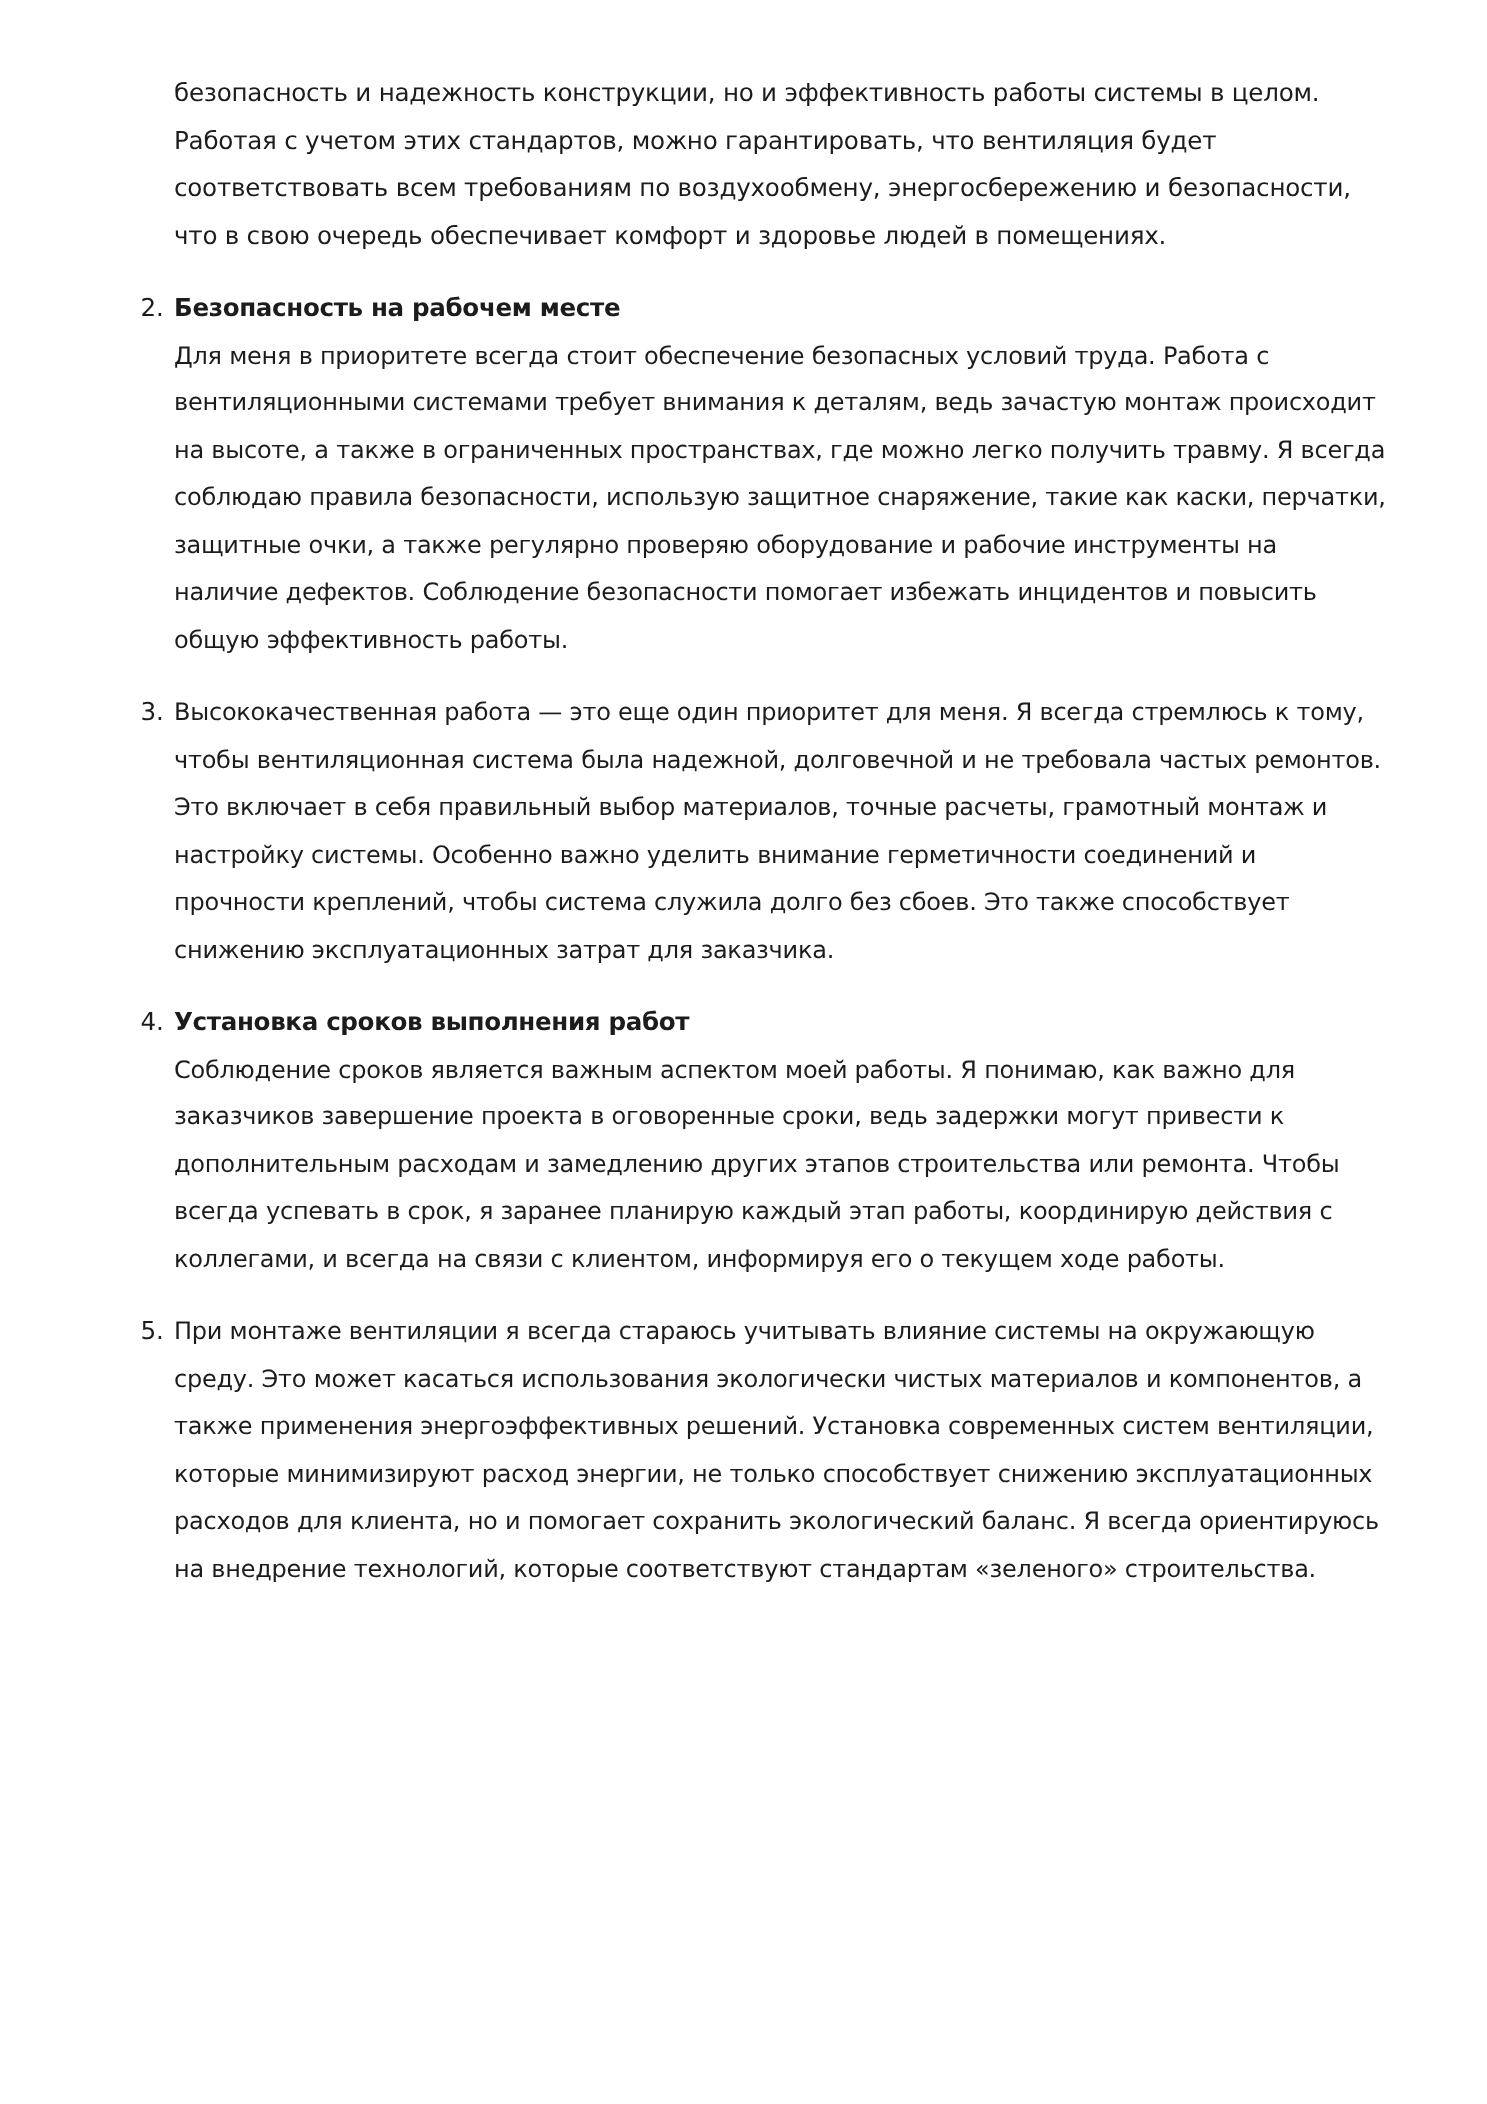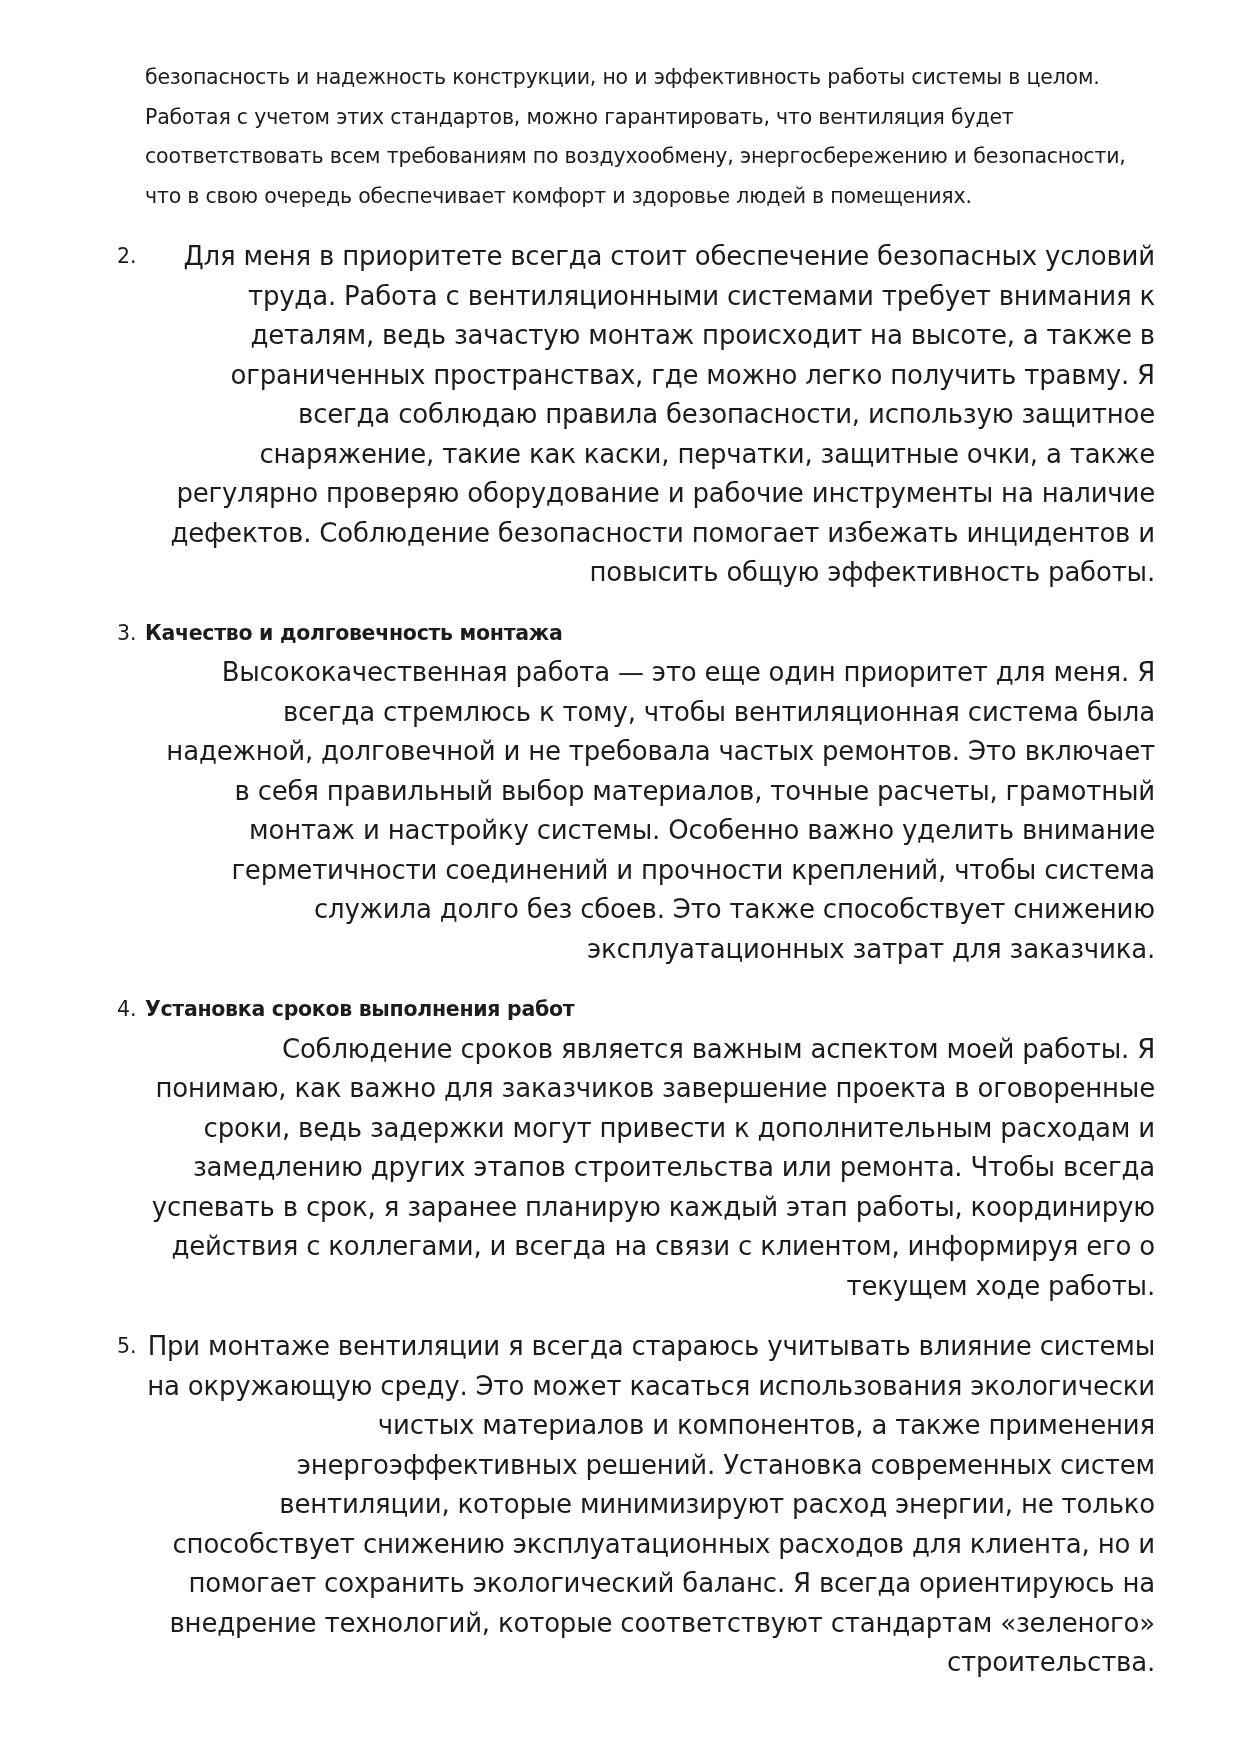--- a/index.html
+++ b/index.html
@@ -16,38 +16,38 @@
     margin: 0; font-size: 20.5px; line-height: 39.5px; letter-spacing: -0.2px;
   }
   .item { position: relative; margin-top: 21px; }
   .item .num {
     position: absolute; left: -28px; top: 0; font-size: 20.5px; line-height: 39.5px;
   }
   .item .title {
     margin: 0; font-size: 20.5px; font-weight: bold; line-height: 39.5px; letter-spacing: -0.3px;
   }
   .item .body {
-    margin: 0; font-size: 26px; line-height: 39.5px; letter-spacing: -0.2px; text-align: right;
+    margin: 0; font-size: 20px; line-height: 39.5px; letter-spacing: -0.2px;
   }
 </style>
 </head>
 <body>
 
 <div class="page">
   <div class="content">
     <p class="cont">безопасность и надежность конструкции, но и эффективность работы системы в целом. Работая с учетом этих стандартов, можно гарантировать, что вентиляция будет соответствовать всем требованиям по воздухообмену, энергосбережению и безопасности, что в свою очередь обеспечивает комфорт и здоровье людей в помещениях.</p>
 
     <div class="item">
       <span class="num">2.</span>
+      <p class="title">Безопасность на рабочем месте</p>
       <p class="body">Для меня в приоритете всегда стоит обеспечение безопасных условий труда. Работа с вентиляционными системами требует внимания к деталям, ведь зачастую монтаж происходит на высоте, а также в ограниченных пространствах, где можно легко получить травму. Я всегда соблюдаю правила безопасности, использую защитное снаряжение, такие как каски, перчатки, защитные очки, а также регулярно проверяю оборудование и рабочие инструменты на наличие дефектов. Соблюдение безопасности помогает избежать инцидентов и повысить общую эффективность работы.</p>
     </div>
 
     <div class="item">
       <span class="num">3.</span>
-      <p class="title">Качество и долговечность монтажа</p>
       <p class="body">Высококачественная работа — это еще один приоритет для меня. Я всегда стремлюсь к тому, чтобы вентиляционная система была надежной, долговечной и не требовала частых ремонтов. Это включает в себя правильный выбор материалов, точные расчеты, грамотный монтаж и настройку системы. Особенно важно уделить внимание герметичности соединений и прочности креплений, чтобы система служила долго без сбоев. Это также способствует снижению эксплуатационных затрат для заказчика.</p>
     </div>
 
     <div class="item">
       <span class="num">4.</span>
       <p class="title">Установка сроков выполнения работ</p>
       <p class="body">Соблюдение сроков является важным аспектом моей работы. Я понимаю, как важно для заказчиков завершение проекта в оговоренные сроки, ведь задержки могут привести к дополнительным расходам и замедлению других этапов строительства или ремонта. Чтобы всегда успевать в срок, я заранее планирую каждый этап работы, координирую действия с коллегами, и всегда на связи с клиентом, информируя его о текущем ходе работы.</p>
     </div>
 
     <div class="item">

